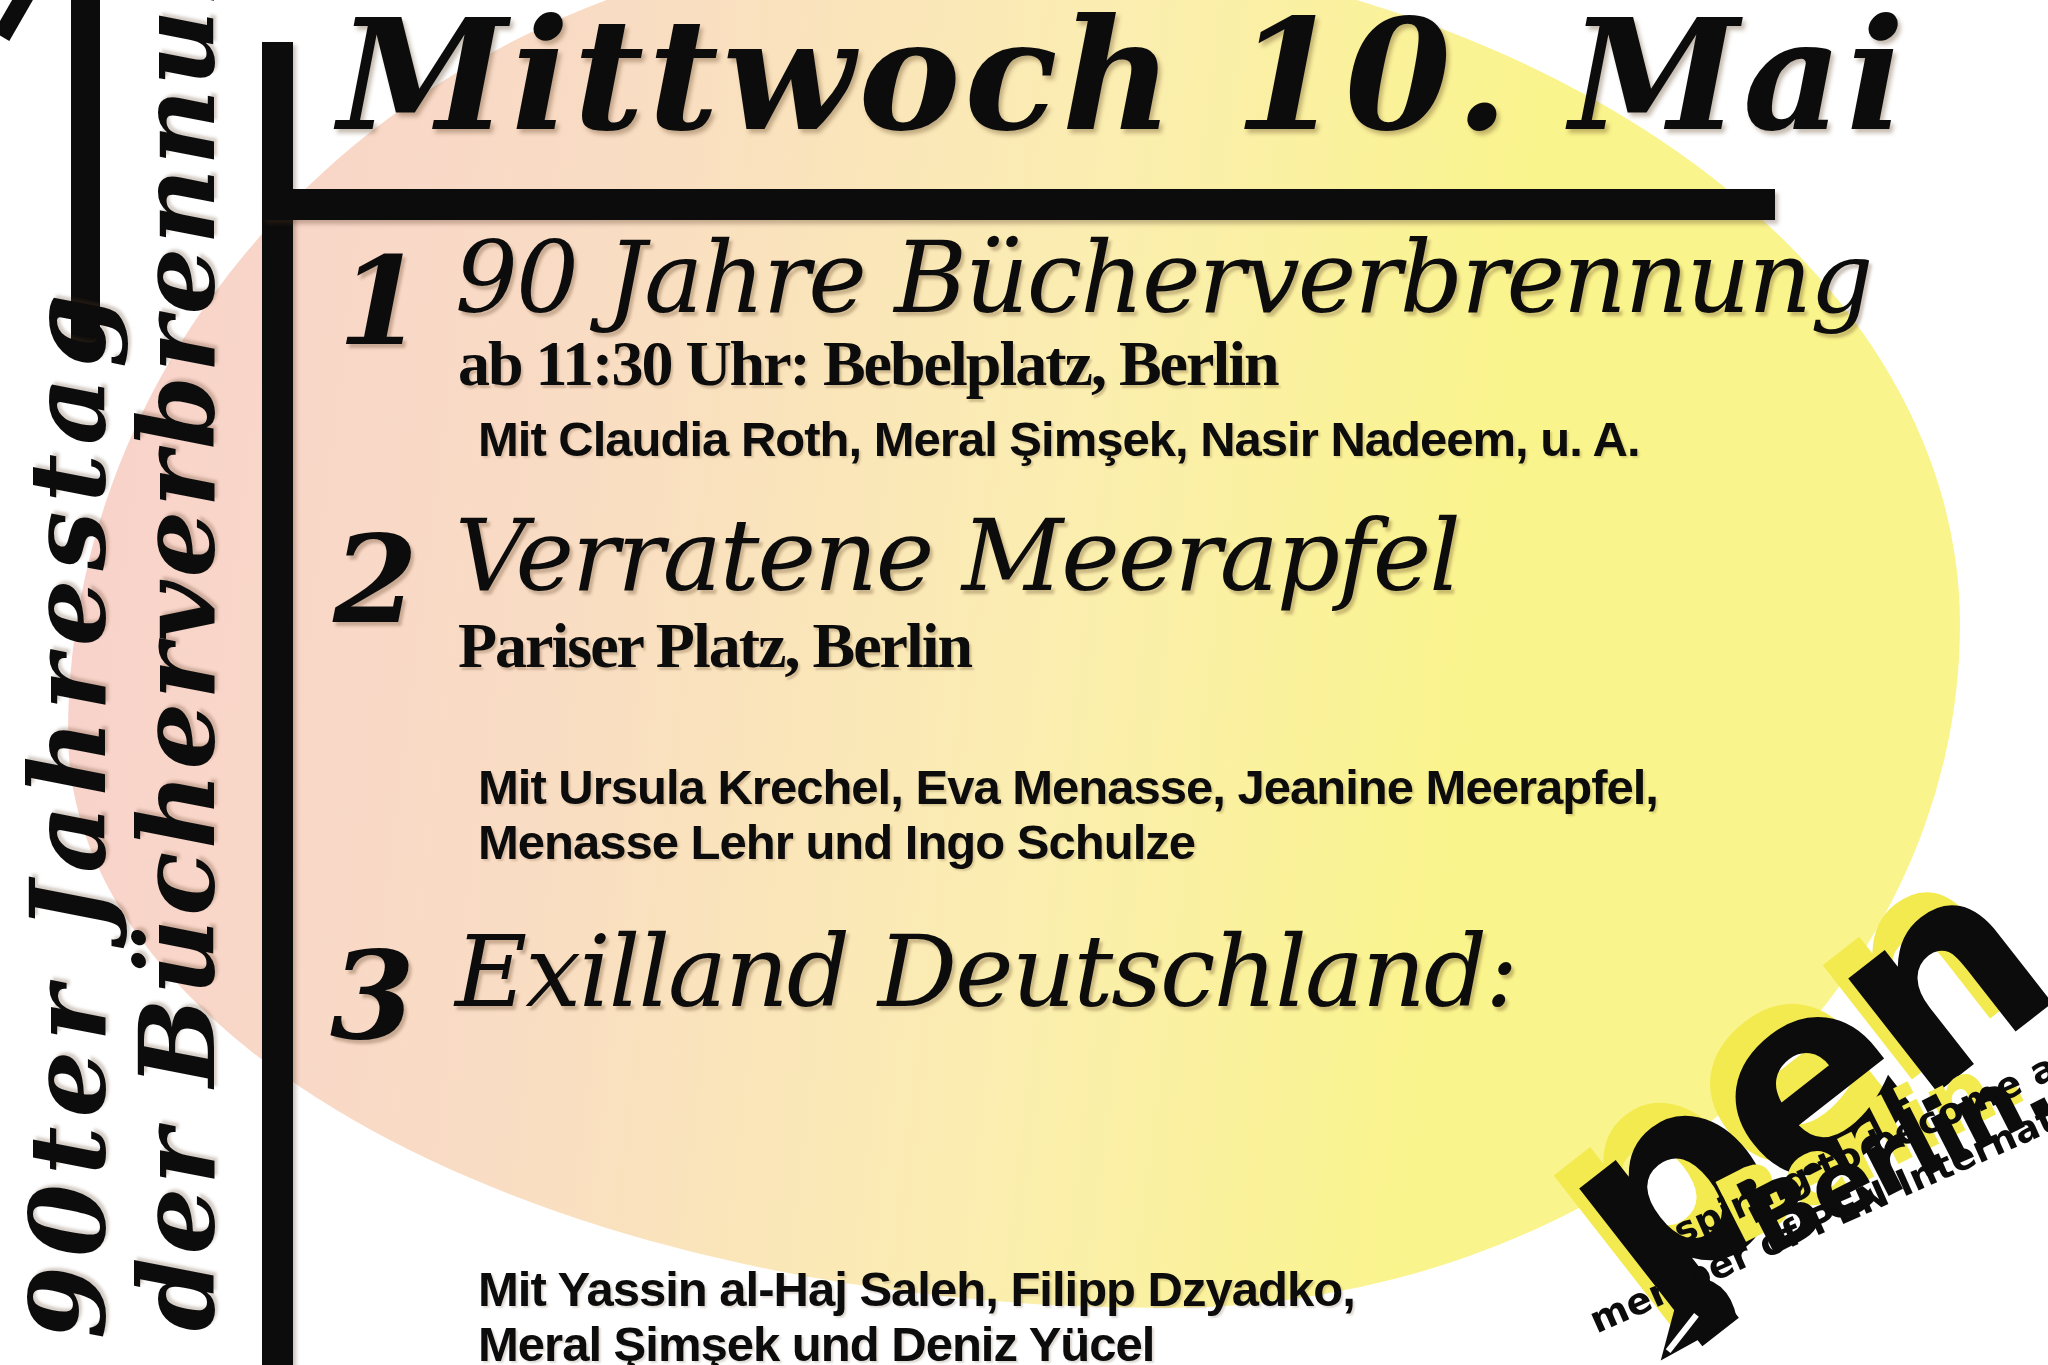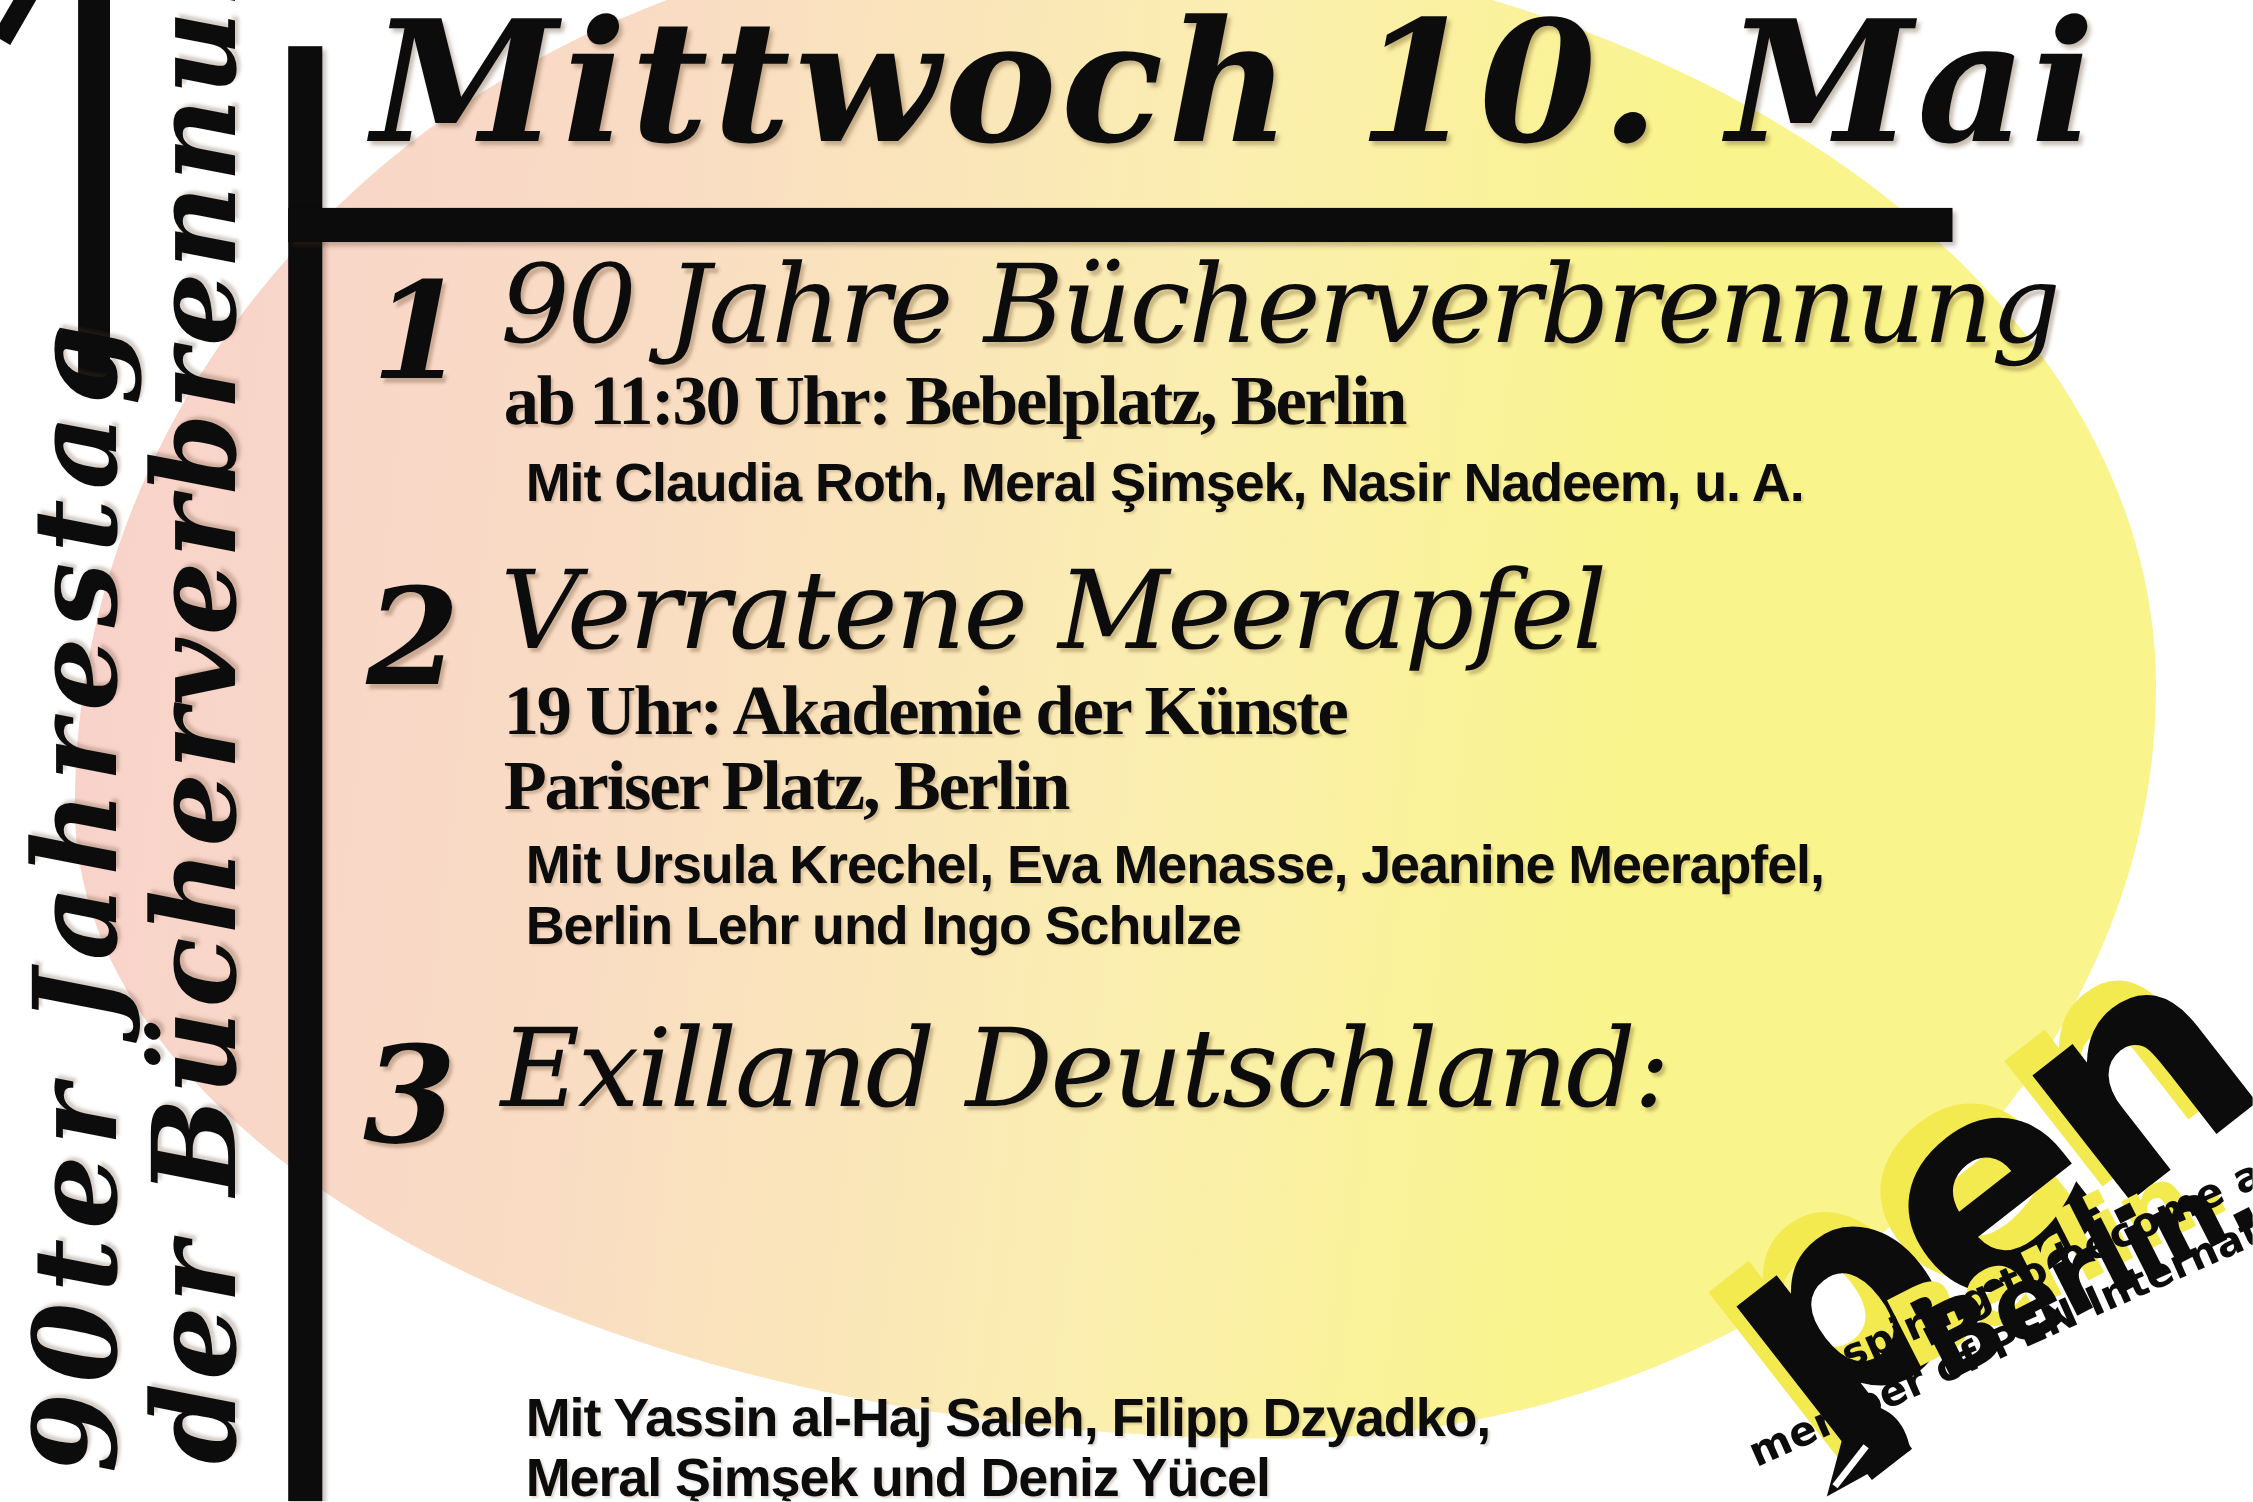--- a/index.html
+++ b/index.html
@@ -90,26 +90,25 @@
   </div>
   <div class="ev-people" id="ev1-people">
     <div>Mit Claudia Roth, Meral Şimşek, Nasir Nadeem, u. A.</div>
   </div>
 
   <div class="ev-num" id="ev2-num">2</div>
   <div class="ev-title" id="ev2-title">
     <div>Verratene Meerapfel</div>
   </div>
   <div class="ev-detail" id="ev2-detail">
-    <div>19 Uhr: Akademie der Künste</div>
     <div>Pariser Platz, Berlin</div>
   </div>
   <div class="ev-people" id="ev2-people">
     <div>Mit Ursula Krechel, Eva Menasse, Jeanine Meerapfel,</div>
-    <div>Berlin Lehr und Ingo Schulze</div>
+    <div>Menasse Lehr und Ingo Schulze</div>
   </div>
 
   <div class="ev-num" id="ev3-num">3</div>
   <div class="ev-title" id="ev3-title">
     <div>Exilland Deutschland:</div>
   </div>
   <div class="ev-people" id="ev3-people">
     <div>Mit Yassin al-Haj Saleh, Filipp Dzyadko,</div>
     <div>Meral Şimşek und Deniz Yücel</div>
   </div>

